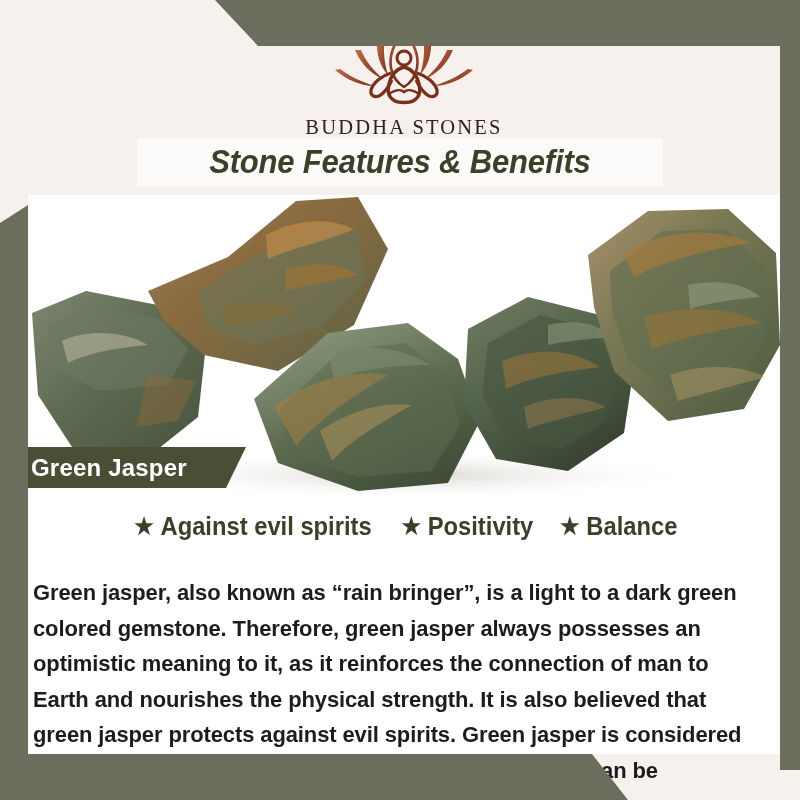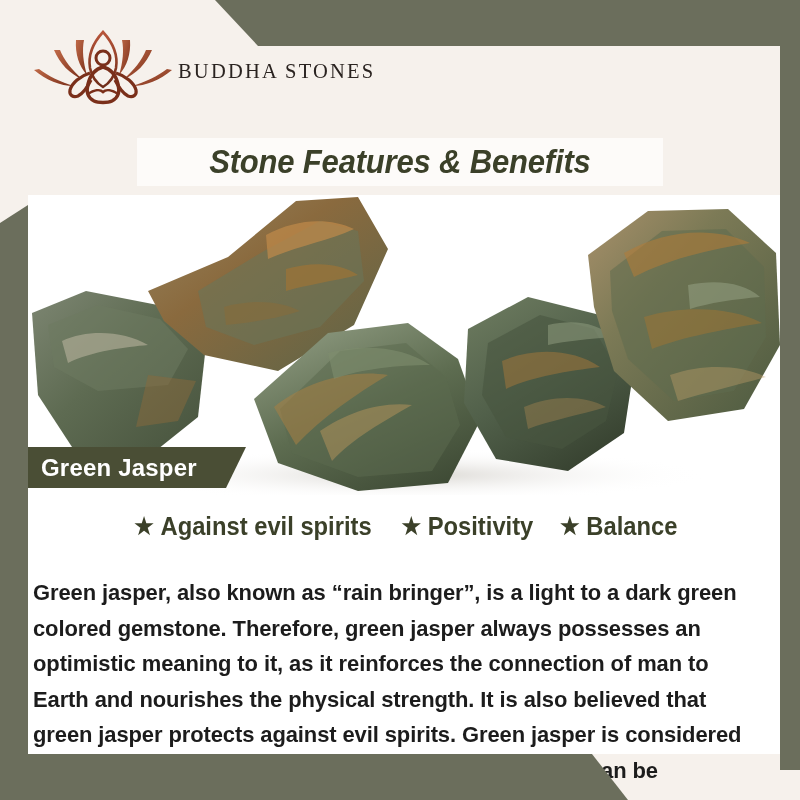--- a/index.html
+++ b/index.html
@@ -49,21 +49,21 @@
   }
 
   
   .header{
     position:absolute;left:28px;top:14px;right:20px;height:181px;
     background:#f6f1ec;
     z-index:3;
   }
   .logo-wrap{
     position:absolute;left:0;right:0;top:12px;
-    display:flex;flex-direction:row;align-items:center;
+    display:flex;flex-direction:column;align-items:center;
   }
   .logo-mark{width:150px;height:86px;display:block;}
   .logo-word{
     margin-top:4px;
     font-family:"Liberation Serif", serif;
     font-size:20.5px;
     letter-spacing:2.2px;
     color:#2a2320;
     font-weight:400;
   }
@@ -100,21 +100,21 @@
     background:#4a4e35;
     clip-path:polygon(0 0, 246px 0, 226px 41px, 0 41px);
     z-index:5;
     display:flex;align-items:center;
   }
   .stone-tag-label{
     color:#ffffff;
     font-size:24px;
     font-weight:600;
     letter-spacing:0.2px;
-    margin-left:41px;
+    margin-left:31px;
   }
 
   
   .features{
     position:absolute;left:28px;top:505px;right:20px;height:42px;
     display:flex;align-items:center;justify-content:center;
     gap:20px;
     z-index:4;
   }
   .feature{

